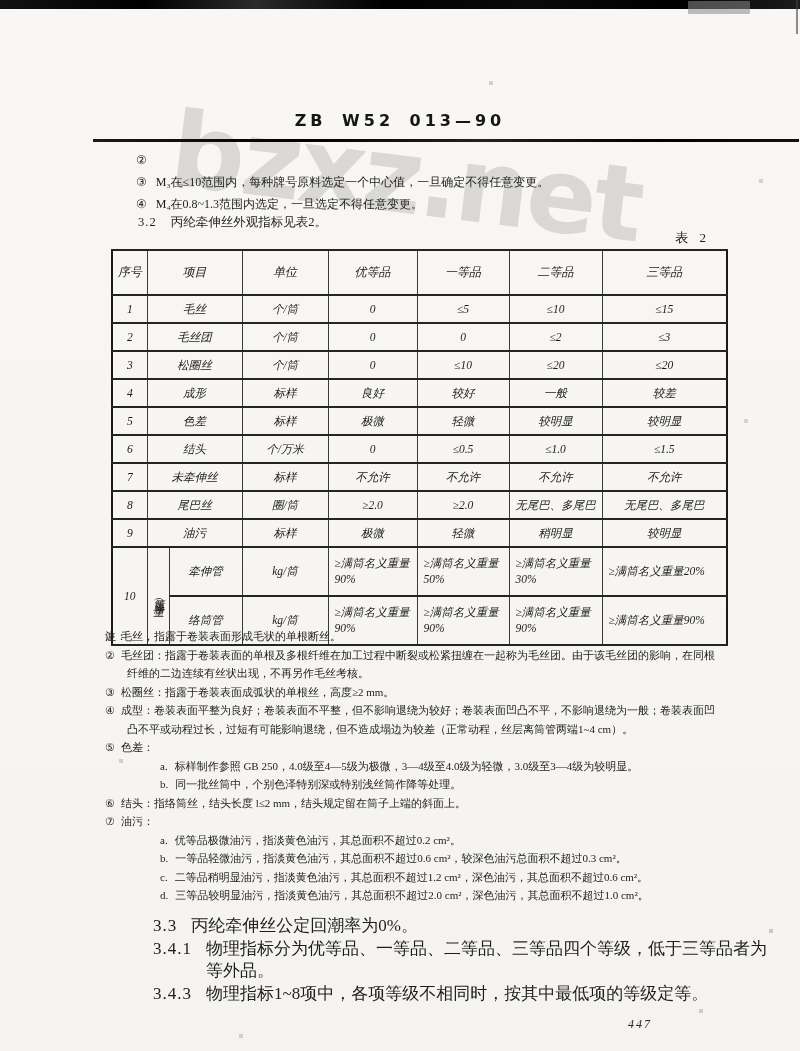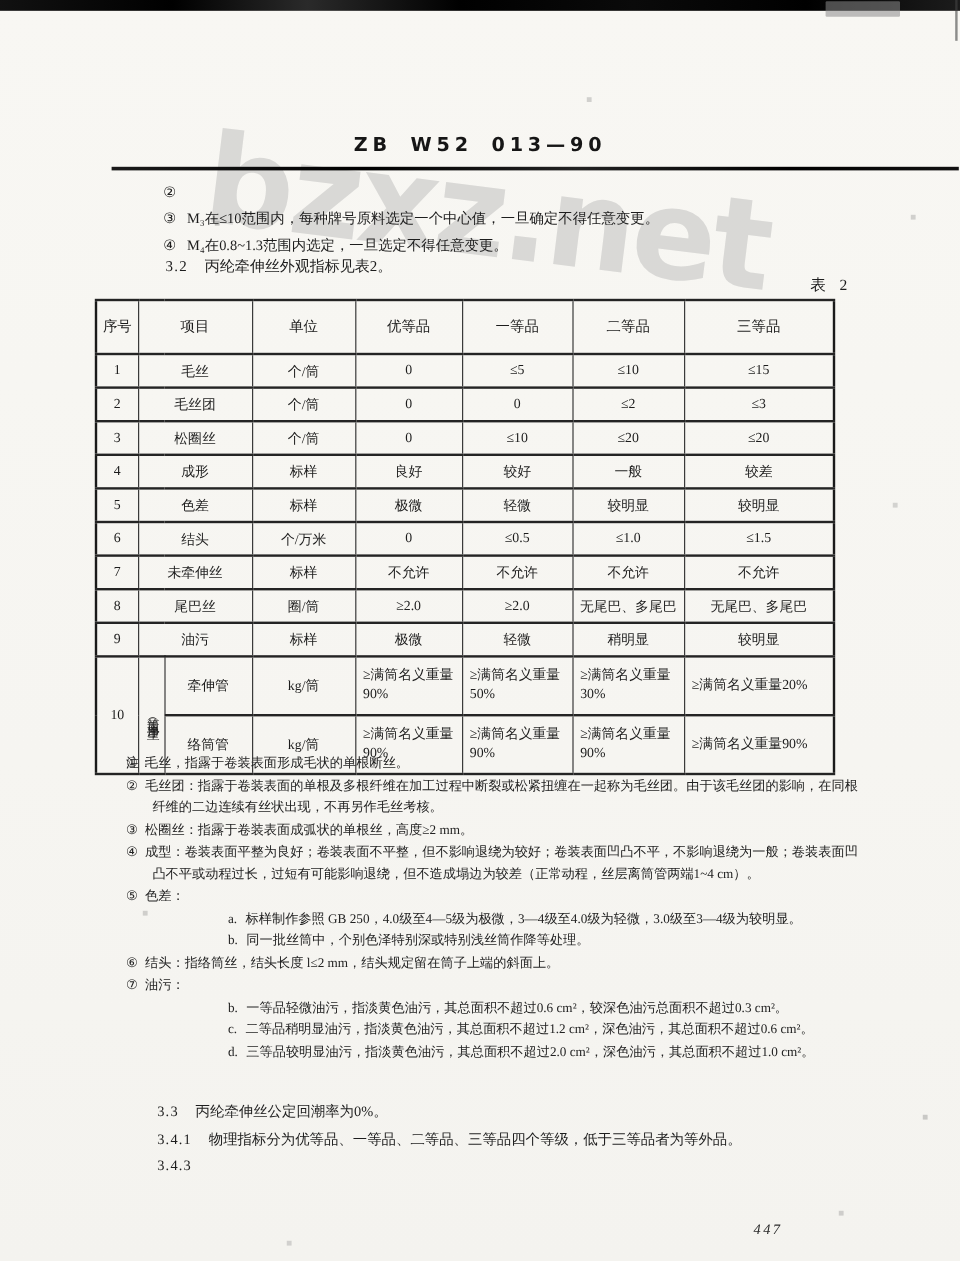--- a/index.html
+++ b/index.html
@@ -40,45 +40,45 @@
   }
   .header-rule{position:absolute;top:139px;left:93px;width:706px;height:3px;
     background:linear-gradient(90deg,#1a1a1a 0%,#000 30%,#222 55%,#000 80%,#111 100%);}
   .intro{position:absolute;top:149px;left:136px;width:620px;font-size:12px;}
   .intro-line{display:flex;gap:9px;line-height:22px;}
   .sec-line{display:flex;line-height:22px;margin-left:41px;}
   .sec32{position:absolute;top:211px;left:97px;font-size:12.5px;}
   .sec-num{margin-right:14px;letter-spacing:1px;}
   .table-title{position:absolute;top:229px;left:95px;width:615px;text-align:right;font-size:13px;letter-spacing:4px;}
   table.spec{
-    position:absolute;top:249px;left:79px;width:615px;
+    position:absolute;top:249px;left:111px;width:615px;
     border-collapse:collapse;table-layout:fixed;
-    font-size:11.5px;text-align:center;color:#1c1c1c;
+    font-size:11.5px;text-align:center;color:#1c1c1c;font-style:italic;
   }
   table.spec th,table.spec td{
     border-left:1.4px solid #3a3a3a;border-right:1.4px solid #3a3a3a;
     border-top:2px solid #242424;border-bottom:2px solid #242424;
     padding:1px 3px;font-weight:normal;overflow:hidden;
   }
   table.spec{border:2.6px solid #1a1a1a;}
   table.spec thead th{height:41px;font-size:12px;}
   table.spec td.r{height:24px;}
   table.spec td.sub{height:43px;}
   table.spec td.val{text-align:left;line-height:15.5px;padding:2px 6px;}
   td.vert{
     writing-mode:vertical-rl;text-orientation:upright;
     font-size:10.5px;letter-spacing:2px;padding:2px 1px;line-height:1;
   }
   .notes{position:absolute;top:627px;left:105px;width:618px;font-size:11px;line-height:18.5px;color:#222;}
   .notes-label{position:absolute;left:0;top:0;}
   .note-item{margin-left:12px;padding-left:10px;text-indent:-22px;}
   .note-item .n-num{margin-right:6px;}
-  .note-item.lv2{margin-left:85px;padding-left:18px;text-indent:-18px;}
+  .note-item.lv2{margin-left:55px;padding-left:18px;text-indent:-18px;}
   .note-item.lv2 .n-num{margin-right:7px;}
-  .sections{position:absolute;top:915px;left:90px;width:660px;font-size:12px;}
+  .sections{position:absolute;top:915px;left:112px;width:660px;font-size:17px;}
   .sections .sec-line{line-height:22.5px;}
   .page-num{position:absolute;top:1017px;left:628px;font-size:12px;letter-spacing:2px;color:#2a2a2a;font-style:italic;}
   .edge-line{position:absolute;top:0;left:796px;width:2px;height:34px;background:#444;opacity:.6;}
 </style>
 </head>
 <body>
 
 <div class="page">
   <div class="scan-bar"></div>
   <div class="scan-smudge"></div>
@@ -243,35 +243,37 @@
       <div id="notes-list">
           <div class="note-item"><span class="n-num">①</span><span>毛丝，指露于卷装表面形成毛状的单根断丝。</span></div>
           <div class="note-item"><span class="n-num">②</span><span>毛丝团：指露于卷装表面的单根及多根纤维在加工过程中断裂或松紧扭缠在一起称为毛丝团。由于该毛丝团的影响，在同根纤维的二边连续有丝状出现，不再另作毛丝考核。</span></div>
           <div class="note-item"><span class="n-num">③</span><span>松圈丝：指露于卷装表面成弧状的单根丝，高度≥2 mm。</span></div>
           <div class="note-item"><span class="n-num">④</span><span>成型：卷装表面平整为良好；卷装表面不平整，但不影响退绕为较好；卷装表面凹凸不平，不影响退绕为一般；卷装表面凹凸不平或动程过长，过短有可能影响退绕，但不造成塌边为较差（正常动程，丝层离筒管两端1~4 cm）。</span></div>
           <div class="note-item"><span class="n-num">⑤</span><span>色差：</span></div>
           <div class="note-item lv2"><span class="n-num">a.</span><span>标样制作参照 GB 250，4.0级至4—5级为极微，3—4级至4.0级为轻微，3.0级至3—4级为较明显。</span></div>
           <div class="note-item lv2"><span class="n-num">b.</span><span>同一批丝筒中，个别色泽特别深或特别浅丝筒作降等处理。</span></div>
           <div class="note-item"><span class="n-num">⑥</span><span>结头：指络筒丝，结头长度 l≤2 mm，结头规定留在筒子上端的斜面上。</span></div>
           <div class="note-item"><span class="n-num">⑦</span><span>油污：</span></div>
+          <div class="note-item lv2"><span class="n-num">a.</span><span>优等品极微油污，指淡黄色油污，其总面积不超过0.2 cm²。</span></div>
           <div class="note-item lv2"><span class="n-num">b.</span><span>一等品轻微油污，指淡黄色油污，其总面积不超过0.6 cm²，较深色油污总面积不超过0.3 cm²。</span></div>
           <div class="note-item lv2"><span class="n-num">c.</span><span>二等品稍明显油污，指淡黄色油污，其总面积不超过1.2 cm²，深色油污，其总面积不超过0.6 cm²。</span></div>
           <div class="note-item lv2"><span class="n-num">d.</span><span>三等品较明显油污，指淡黄色油污，其总面积不超过2.0 cm²，深色油污，其总面积不超过1.0 cm²。</span></div>
         </div>
     </div>
 
     <div class="sections">
         <div class="sec-line">
           <span class="sec-num">3.3</span>
           <span>丙纶牵伸丝公定回潮率为0%。</span>
         </div>
         <div class="sec-line">
           <span class="sec-num">3.4.1</span>
           <span>物理指标分为优等品、一等品、二等品、三等品四个等级，低于三等品者为等外品。</span>
         </div>
         <div class="sec-line">
           <span class="sec-num">3.4.3</span>
+          <span>物理指标1~8项中，各项等级不相同时，按其中最低项的等级定等。</span>
         </div>
       </div>
 
     <div class="page-num">447</div>
   </div>
 </div>
 
 </body></html>

